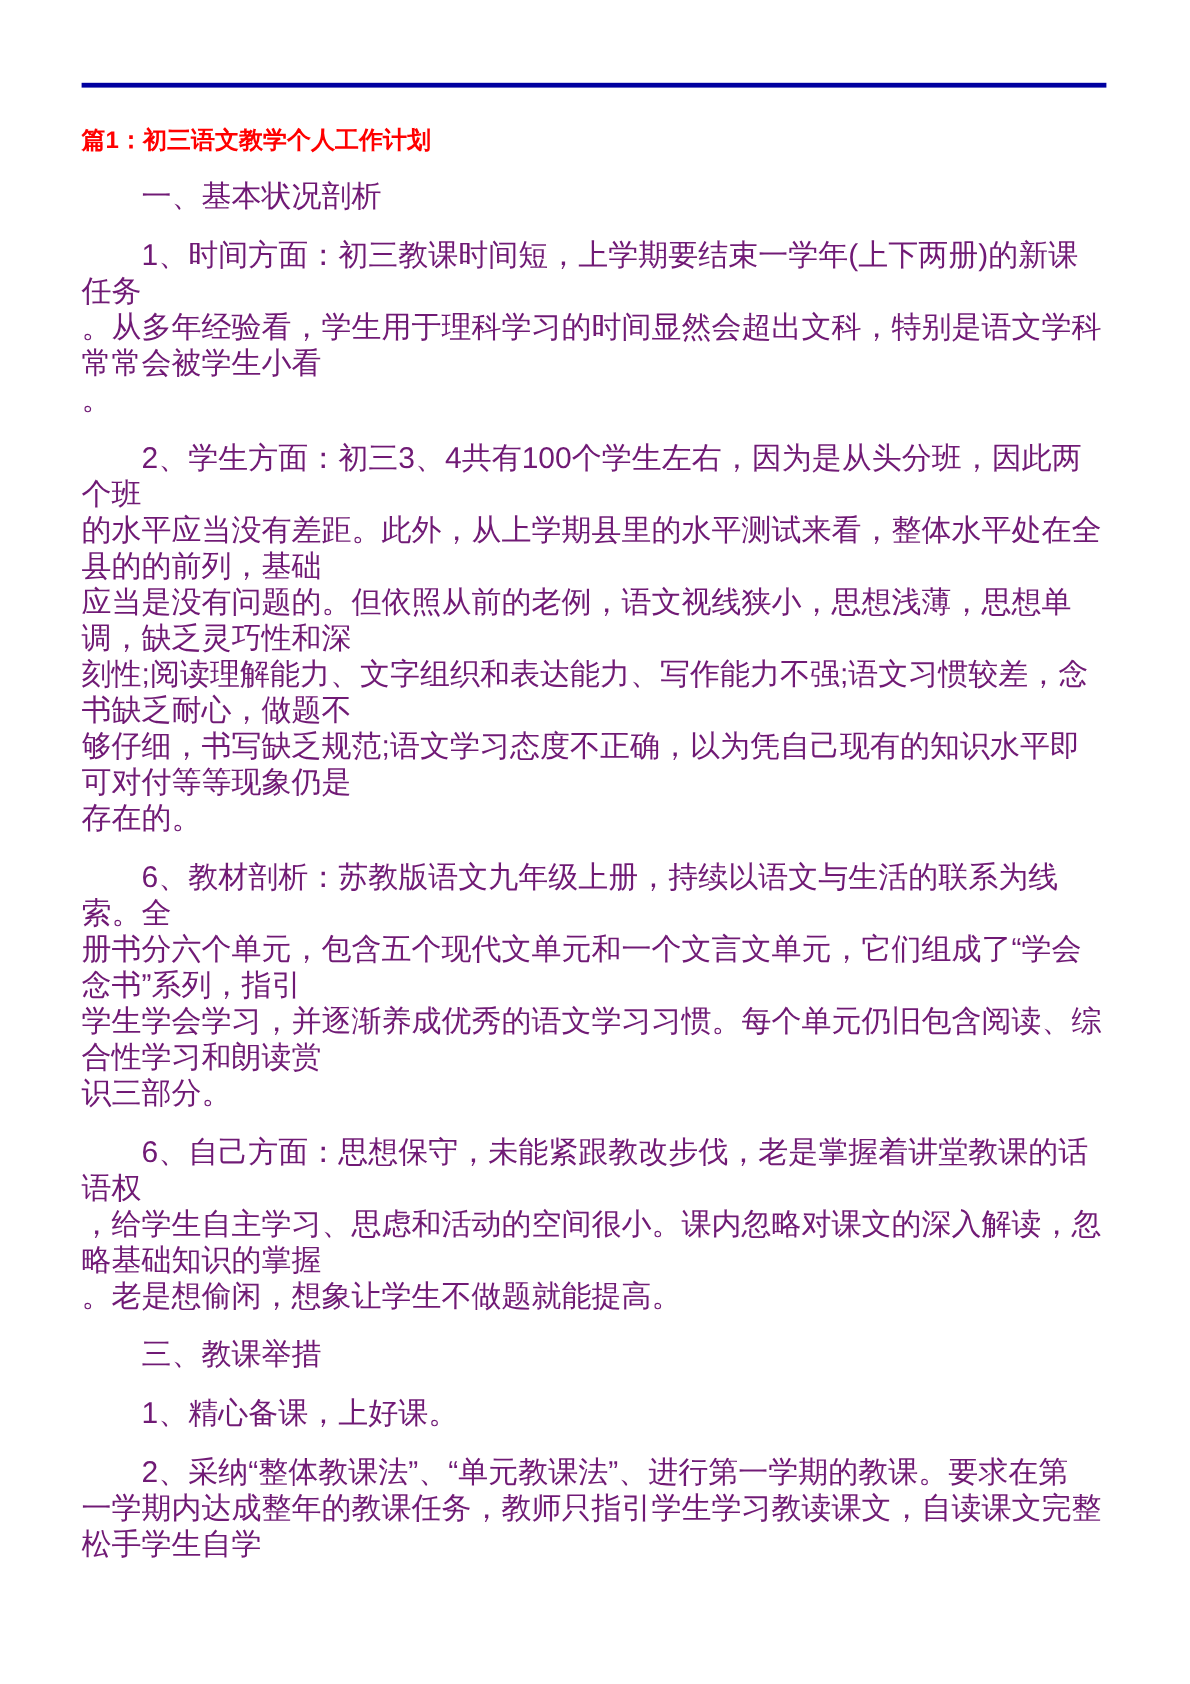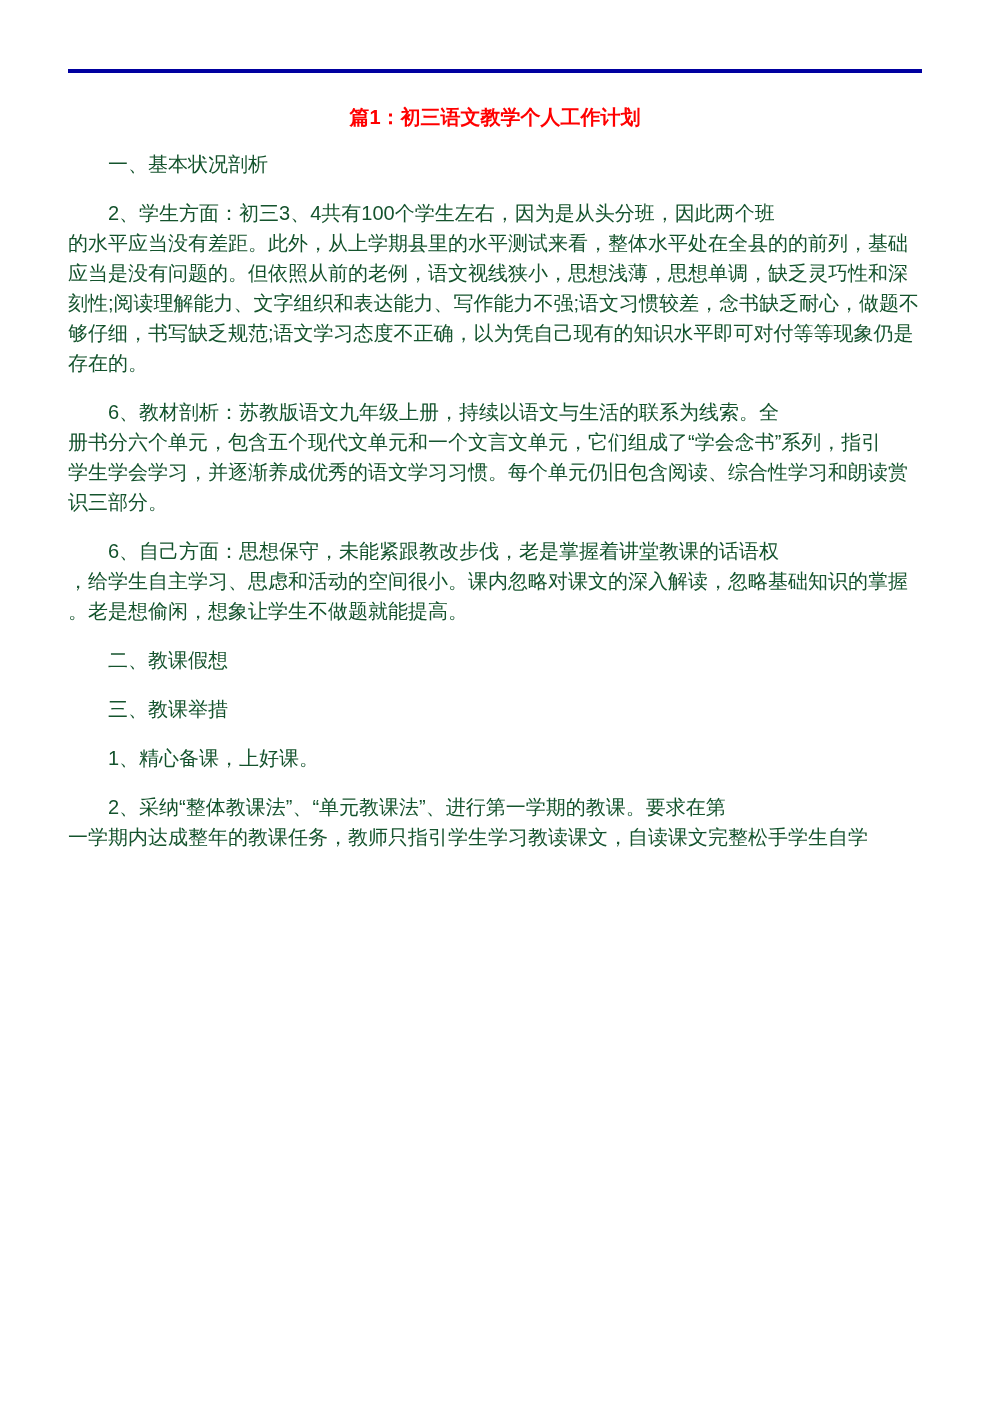--- a/index.html
+++ b/index.html
@@ -31,58 +31,59 @@
     font-weight: 700;
     color: #111111;
     letter-spacing: 1px;
   }
   .article-heading {
     margin-top: 31px;
     font-size: 20px;
     line-height: 26px;
     font-weight: 700;
     color: #ff0000;
-    text-align: center;
   }
   .content { margin-top: 8px; }
   .para, .sec {
     margin-top: 19px;
-    font-size: 20px;
+    font-size: 25px;
     line-height: 30px;
     white-space: pre-wrap;
     text-indent: 2em;
-    color: #14532d;
+    color: #701a75;
     word-break: break-all;
   }
 </style>
 </head>
 <body>
 
 <div class="page">
 
   <div class="rule rule-top"></div>
 
 
   <h2 class="article-heading">篇1：初三语文教学个人工作计划</h2>
 
   <div class="content">
     <p class="sec">一、基本状况剖析</p>
+    <p class="para">1、时间方面：初三教课时间短，上学期要结束一学年(上下两册)的新课任务
+。从多年经验看，学生用于理科学习的时间显然会超出文科，特别是语文学科常常会被学生小看
+。</p>
     <p class="para">2、学生方面：初三3、4共有100个学生左右，因为是从头分班，因此两个班
 的水平应当没有差距。此外，从上学期县里的水平测试来看，整体水平处在全县的的前列，基础
 应当是没有问题的。但依照从前的老例，语文视线狭小，思想浅薄，思想单调，缺乏灵巧性和深
 刻性;阅读理解能力、文字组织和表达能力、写作能力不强;语文习惯较差，念书缺乏耐心，做题不
 够仔细，书写缺乏规范;语文学习态度不正确，以为凭自己现有的知识水平即可对付等等现象仍是
 存在的。</p>
     <p class="para">6、教材剖析：苏教版语文九年级上册，持续以语文与生活的联系为线索。全
 册书分六个单元，包含五个现代文单元和一个文言文单元，它们组成了“学会念书”系列，指引
 学生学会学习，并逐渐养成优秀的语文学习习惯。每个单元仍旧包含阅读、综合性学习和朗读赏
 识三部分。</p>
     <p class="para">6、自己方面：思想保守，未能紧跟教改步伐，老是掌握着讲堂教课的话语权
 ，给学生自主学习、思虑和活动的空间很小。课内忽略对课文的深入解读，忽略基础知识的掌握
 。老是想偷闲，想象让学生不做题就能提高。</p>
-    <p class="sec">二、教课假想</p>
     <p class="sec">三、教课举措</p>
     <p class="para">1、精心备课，上好课。</p>
     <p class="para">2、采纳“整体教课法”、“单元教课法”、进行第一学期的教课。要求在第
 一学期内达成整年的教课任务，教师只指引学生学习教读课文，自读课文完整松手学生自学</p>
   </div>
 
 </div>
 
 </body></html>

